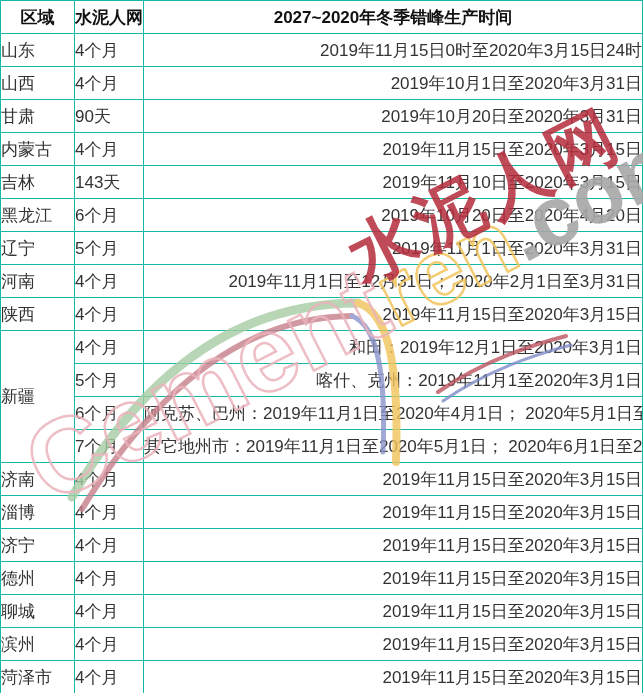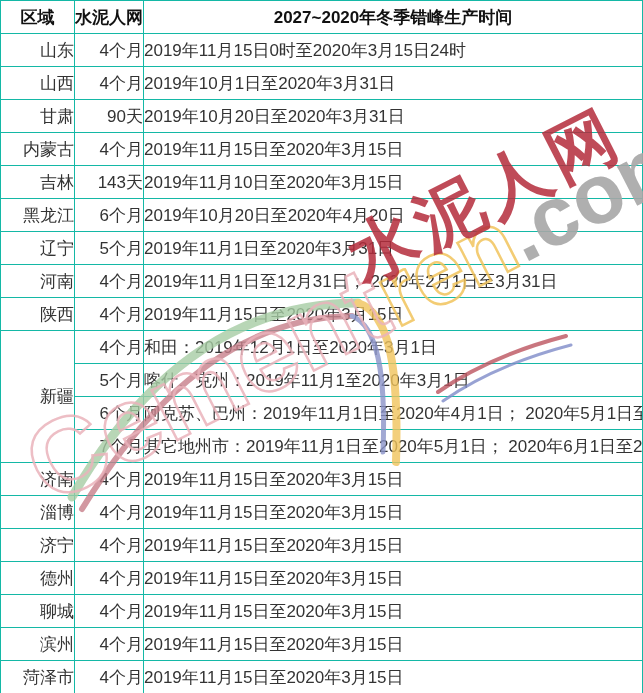--- a/index.html
+++ b/index.html
@@ -24,23 +24,23 @@
     vertical-align:middle;
     overflow:hidden;
     white-space:nowrap;
     margin-top:35px;
   }
   table.sched thead th{
     font-weight:bold;
     color:#111111;
     text-align:center;
   }
-  td.c-region, td.c-total{ text-align:right; }
+  td.c-region, td.c-total{ text-align:left; }
   td.c-period{
-    text-align:left;
+    text-align:right;
     padding:0 4px 0 6px;
     font-size:14px;
   }
   tr{height:33px;}
   svg.wm{
     position:absolute;
     left:0;top:0;
     width:643px;height:693px;
     pointer-events:none;
     overflow:hidden;

